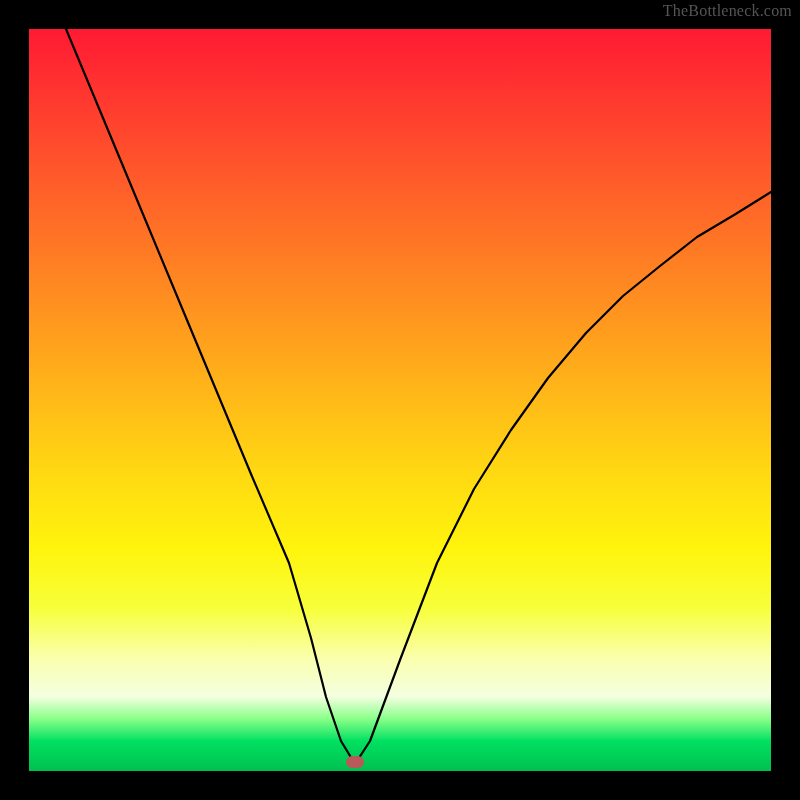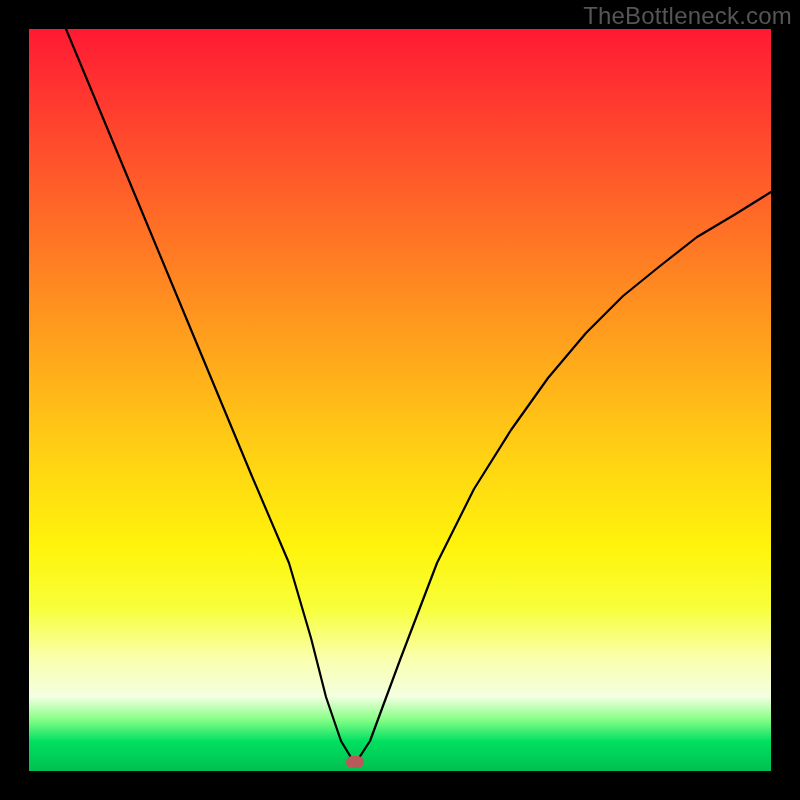--- a/index.html
+++ b/index.html
@@ -8,22 +8,22 @@
     width: 800px;
     height: 800px;
     background: #000;
     position: relative;
   }
   .watermark {
     position: absolute;
     top: 2px;
     right: 8px;
     color: #555;
-    font-family: Liberation Sans, sans-serif;
-    font-size: 24px;
+    font-family: Liberation Serif, serif;
+    font-size: 16px;
     letter-spacing: 0.2px;
     z-index: 5;
   }
   .plot {
     position: absolute;
     left: 29px;
     top: 29px;
     width: 742px;
     height: 742px;
     background: linear-gradient(to bottom,

